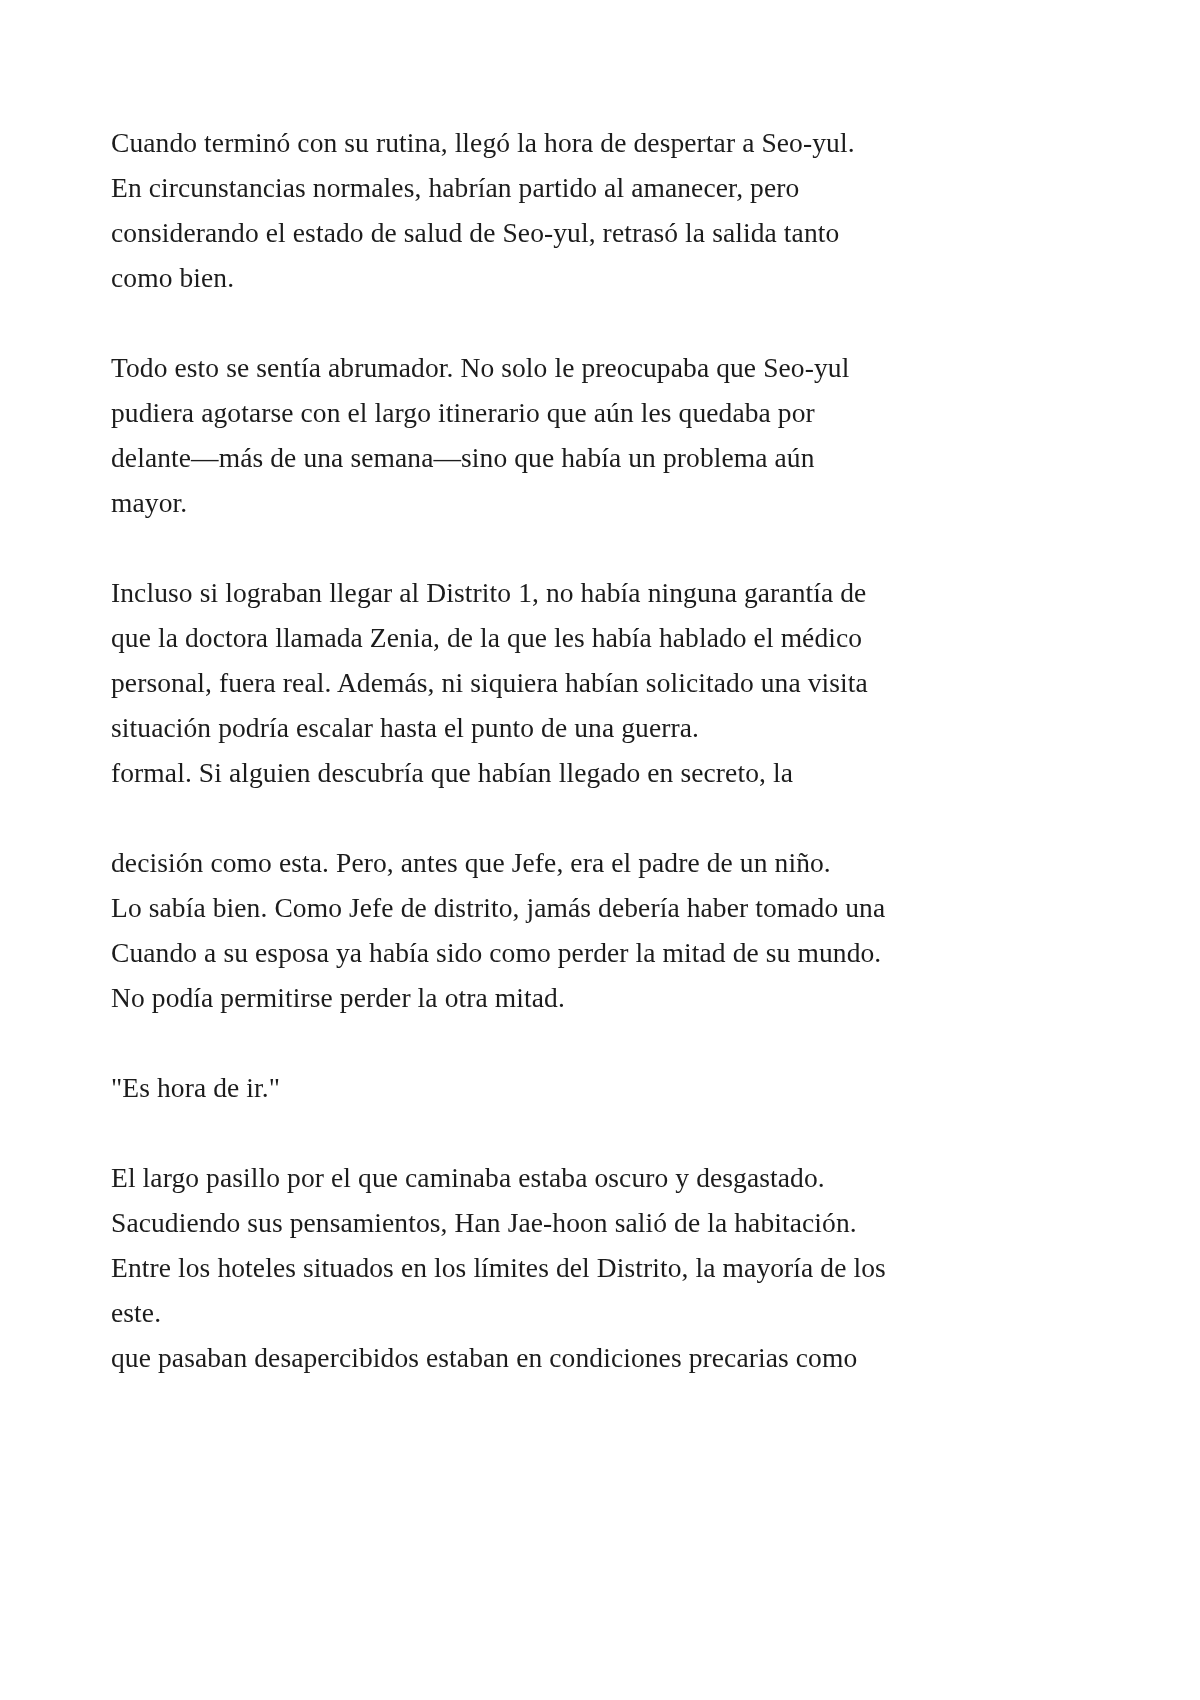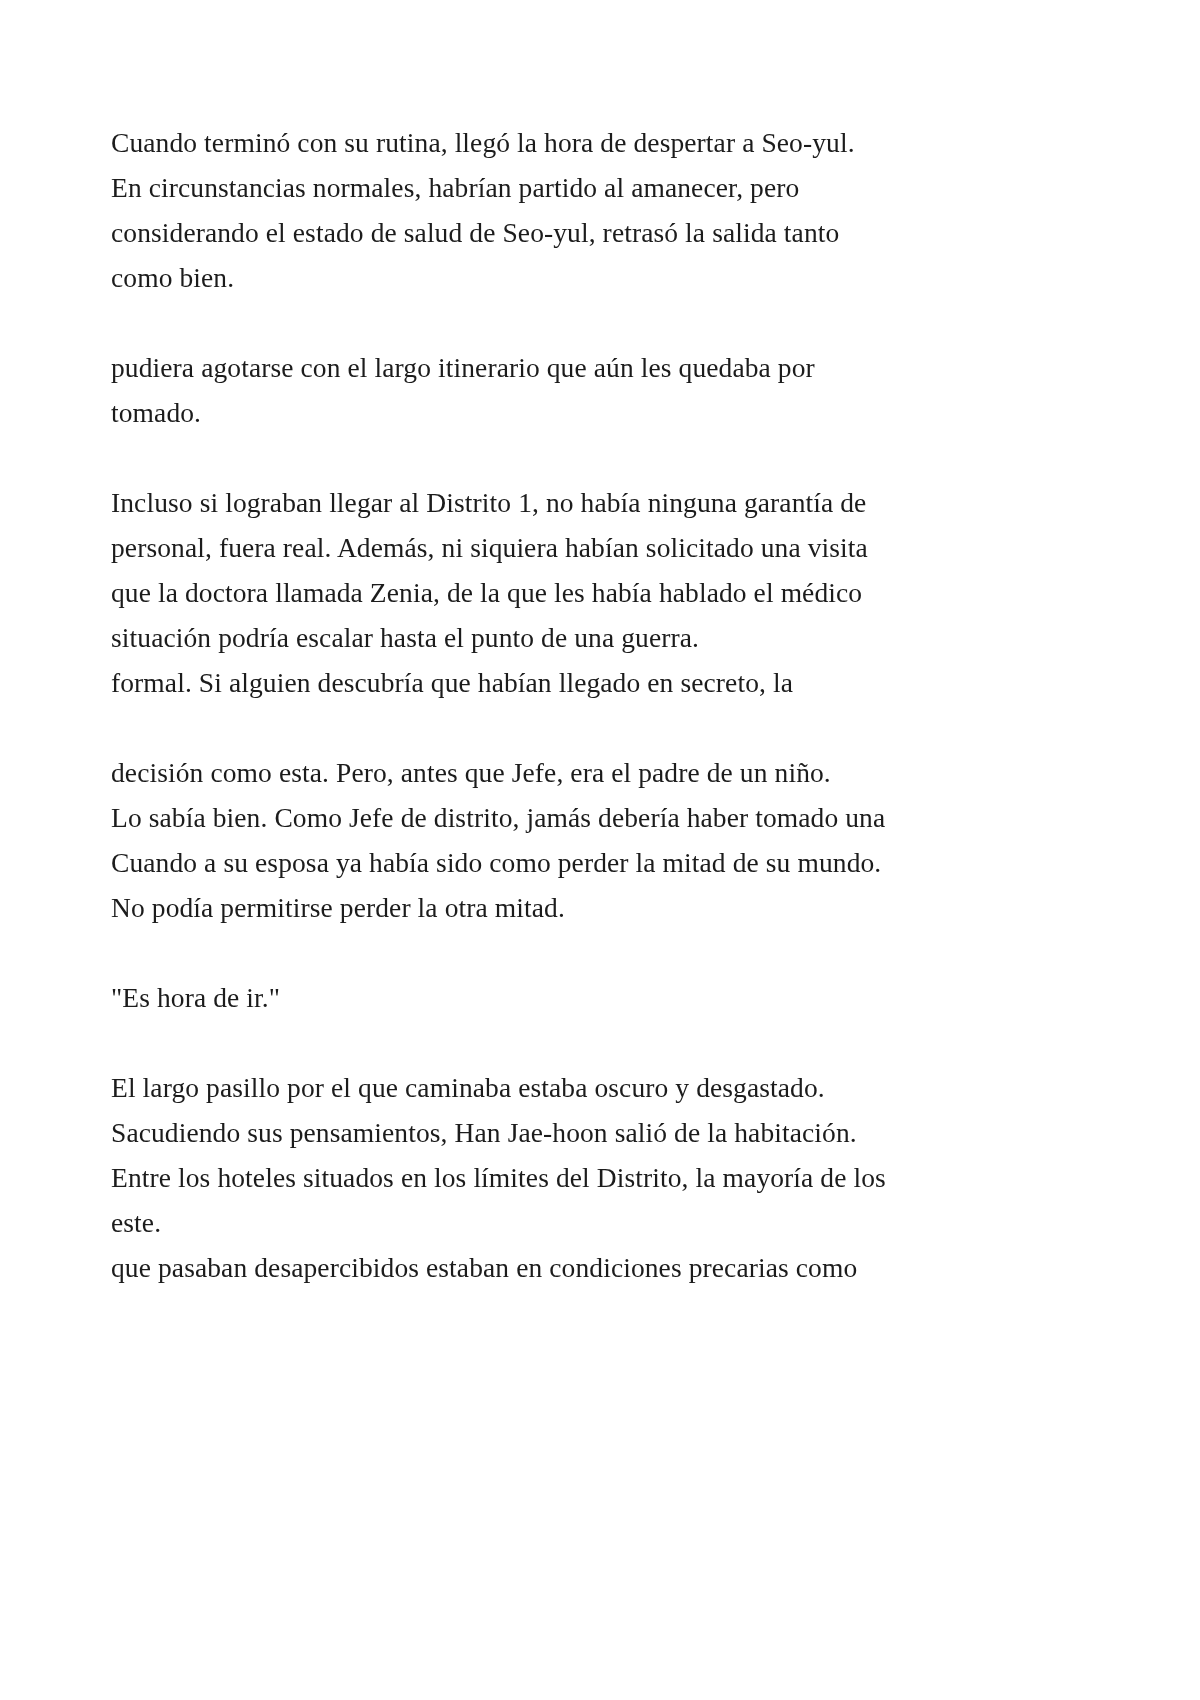--- a/index.html
+++ b/index.html
@@ -37,27 +37,29 @@
 <body>
 
 <div class="page">
   <p class="paragraph">
     <span class="line">Cuando terminó con su rutina, llegó la hora de despertar a Seo-yul.</span>
     <span class="line">En circunstancias normales, habrían partido al amanecer, pero</span>
     <span class="line">considerando el estado de salud de Seo-yul, retrasó la salida tanto</span>
     <span class="line">como bien.</span>
   </p>
   <p class="paragraph">
+    <span class="line">Todo esto se sentía abrumador. No solo le preocupaba que Seo-yul</span>
     <span class="line">pudiera agotarse con el largo itinerario que aún les quedaba por</span>
-    <span class="line">tomado.</span>
+    <span class="line">delante—más de una semana—sino que había un problema aún</span>
+    <span class="line">mayor.</span>
   </p>
   <p class="paragraph">
     <span class="line">Incluso si lograban llegar al Distrito 1, no había ninguna garantía de</span>
+    <span class="line">que la doctora llamada Zenia, de la que les había hablado el médico</span>
     <span class="line">personal, fuera real. Además, ni siquiera habían solicitado una visita</span>
-    <span class="line">que la doctora llamada Zenia, de la que les había hablado el médico</span>
     <span class="line">situación podría escalar hasta el punto de una guerra.</span>
     <span class="line">formal. Si alguien descubría que habían llegado en secreto, la</span>
   </p>
   <p class="paragraph">
     <span class="line">decisión como esta. Pero, antes que Jefe, era el padre de un niño.</span>
     <span class="line">Lo sabía bien. Como Jefe de distrito, jamás debería haber tomado una</span>
     <span class="line">Cuando a su esposa ya había sido como perder la mitad de su mundo.</span>
     <span class="line">No podía permitirse perder la otra mitad.</span>
   </p>
   <p class="paragraph">

